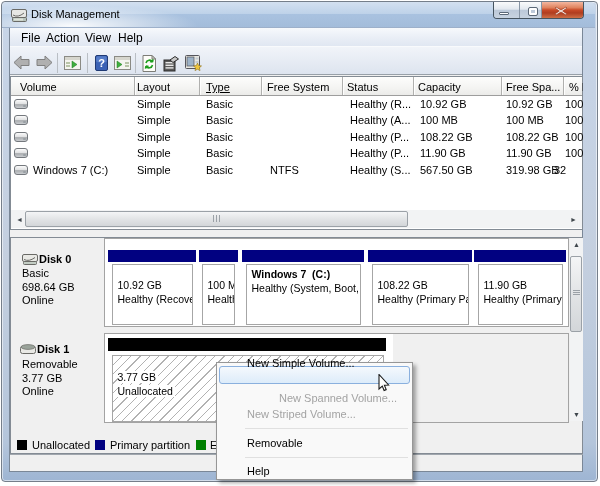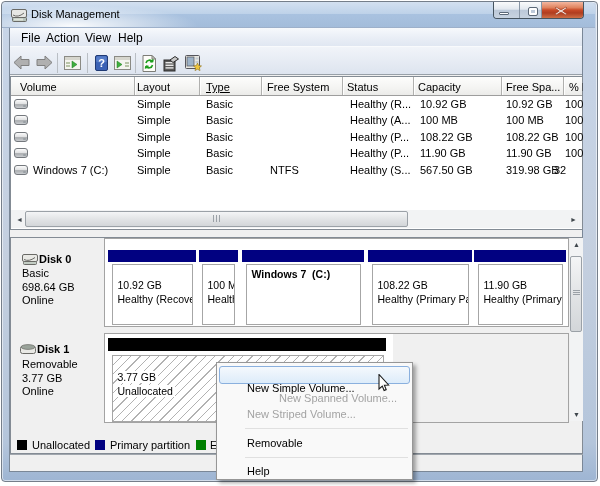--- a/index.html
+++ b/index.html
@@ -244,20 +244,21 @@
 <div class="pbody" style="left:111.5px; top:264px; width:81px; height:61px;">
   <div style="margin-top:13px;">10.92 GB</div>
     <div>Healthy (Recovery Partition)</div>
 </div>
 <div class="pbody" style="left:201.5px; top:264px; width:33.5px; height:61px;">
   <div style="margin-top:13px;">100 MB</div>
     <div>Healthy (S</div>
 </div>
 <div class="pbody" style="left:245.5px; top:264px; width:115px; height:61px;">
   <div style="margin-top:2px; font-weight:bold;">Windows 7&nbsp; (C:)</div>
+    <div>Healthy (System, Boot,</div>
 </div>
 <div class="pbody" style="left:371.5px; top:264px; width:97px; height:61px;">
   <div style="margin-top:13px;">108.22 GB</div>
     <div>Healthy (Primary Partition)</div>
 </div>
 <div class="pbody" style="left:477.5px; top:264px; width:85px; height:61px;">
   <div style="margin-top:13px;">11.90 GB</div>
     <div>Healthy (Primary Partition)</div>
 </div>
 
@@ -289,21 +290,21 @@
 <div class="lbl" style="left:32px; top:439px;">Unallocated</div>
 <div class="lgsq" style="left:94.5px; top:439.5px; background:#010181;"></div>
 <div class="lbl" style="left:110px; top:439px;">Primary partition</div>
 <div class="lgsq" style="left:195.5px; top:439.5px; background:#008000;"></div>
 <div class="lbl" style="left:210px; top:439px;">Extended partition</div>
 
 <div class="abs" style="left:10px; top:454px; width:573px; height:1px; background:#a0a6ad;"></div>
 
 <div id="ctxmenu"></div>
 <div id="ctxhl"></div>
-<div class="mi" style="top:382px; color:#000;">New Simple Volume...</div>
+<div class="mi" style="top:357px; color:#000;">New Simple Volume...</div>
 <div class="mi" style="top:392px; color:#a3a3a3;margin-left:32px;">New Spanned Volume...</div>
 <div class="mi" style="top:408px; color:#a3a3a3;">New Striped Volume...</div>
 <div class="msep" style="top:428px;"></div>
 <div class="mi" style="top:437px; color:#000;">Removable</div>
 <div class="msep" style="top:457px;"></div>
 <div class="mi" style="top:465px; color:#000;">Help</div>
 
 <svg class="abs" style="left:378px; top:373.5px;" width="13" height="20" viewBox="0 0 13 20">
   <path d="M1 0.5 L1 15 L4.3 12.1 L6.1 16.5 L8.2 15.6 L6.4 11.3 L10.6 11 Z" fill="#fff" stroke="#1a1a1a" stroke-width="1.1"></path>
 </svg>

